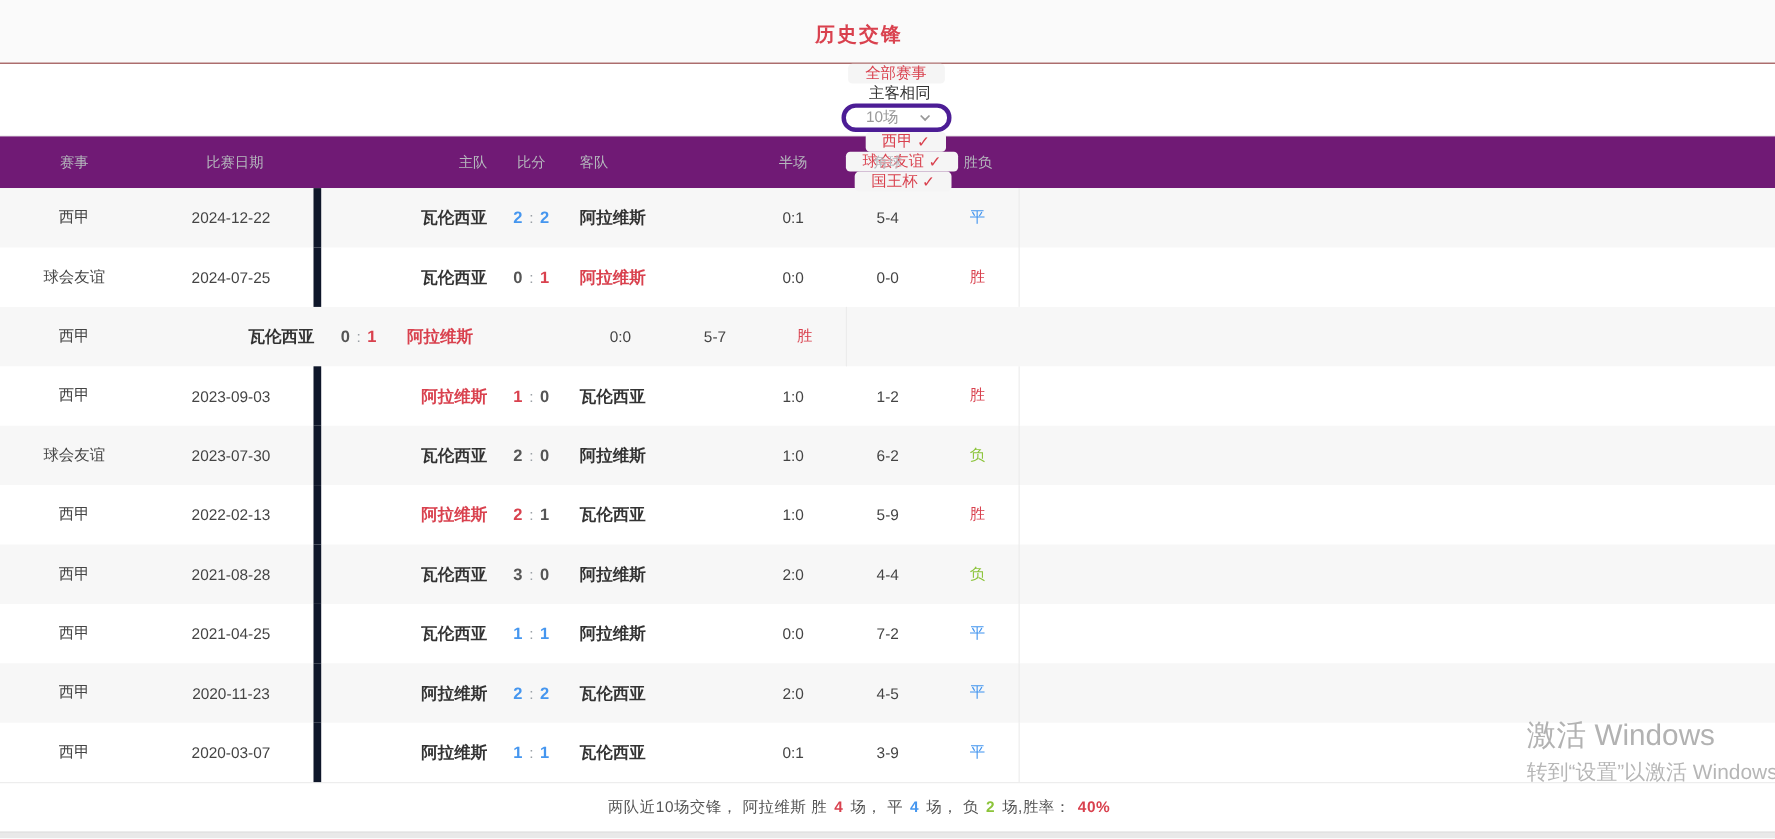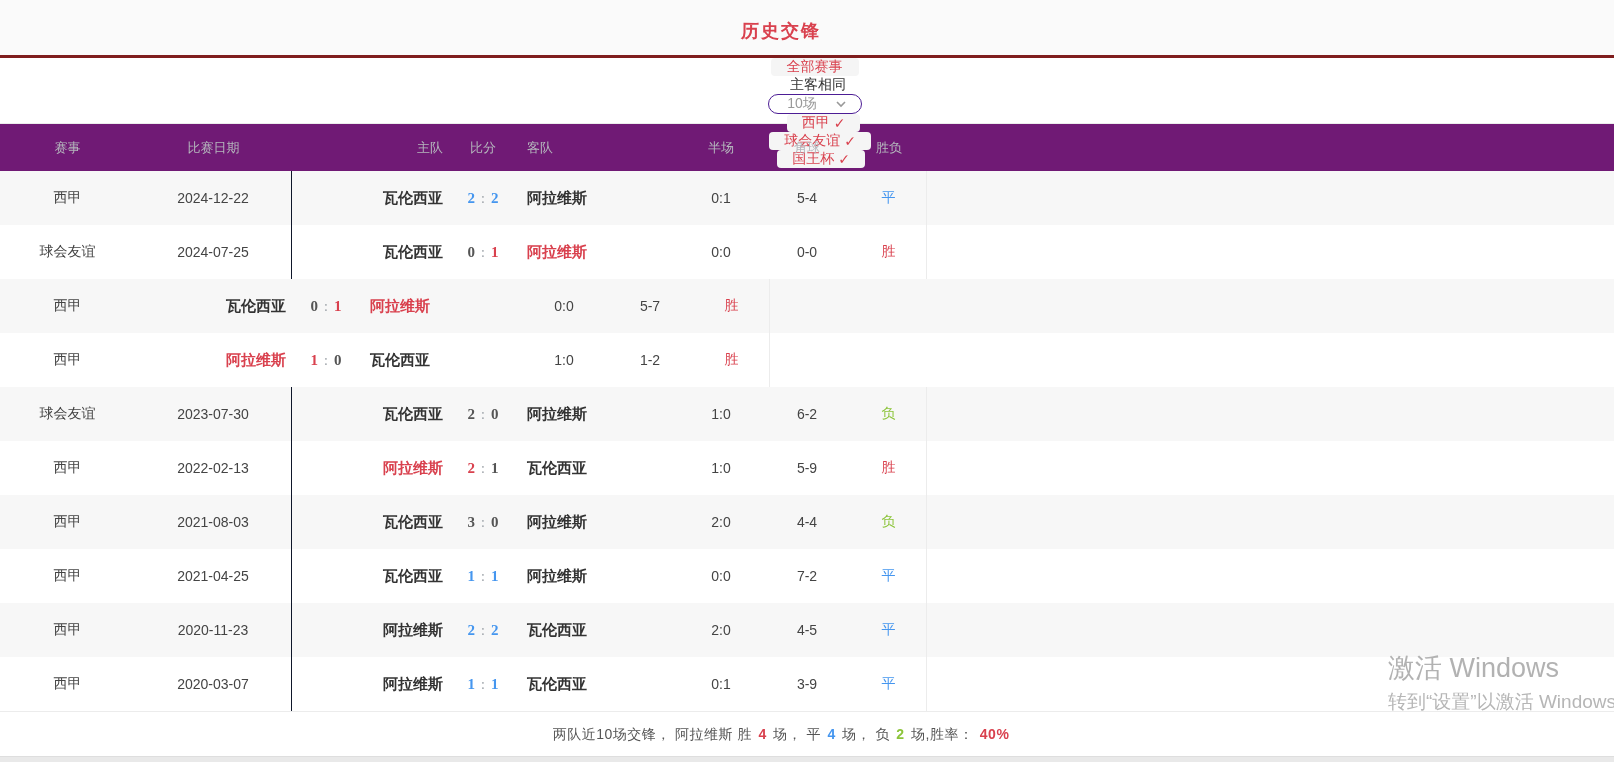--- a/index.html
+++ b/index.html
@@ -1,53 +1,53 @@
 <!DOCTYPE html>
 <html><head>
 <meta charset="utf-8">
 <style>
   * { margin:0; padding:0; box-sizing:border-box; }
   html,body { width:1614px; height:763px; overflow:hidden; background:#fff;
     font-family:"Liberation Sans","DejaVu Sans",sans-serif; }
   .page { position:relative; width:1614px; height:763px; }
 
   
-  .titlebar { height:58px; background:#fafafa; border-bottom:3px solid #7f1d1d; }
+  .titlebar { height:58px; background:#fafafa; border-bottom:1px solid #7f1d1d; }
   .center-wrap { width:1562px; text-align:center; }
   .page-title { display:inline-block; padding-top:19px; font-size:18px; font-weight:700;
     letter-spacing:2px; color:#d9414e; }
 
   
   .filterbar { height:66px; background:#fff; border-bottom:1px solid #ececec;
     display:flex; align-items:center;flex-direction:column; }
   .btn-all { margin-left:15px; height:38px; padding:0 16px; background:#f5f5f5;
     border:none; border-radius:4px; color:#d9414e; font-size:14px; cursor:pointer;
     font-family:inherit; }
   .lbl-homeaway { margin-left:22px; font-size:14px; color:#333; cursor:pointer; }
   .dd-count { margin-left:16px; height:37px; padding:0 14px 0 18px; background:#fff;
-    border:1px solid #4c1d95; border-radius:19px; display:flex; align-items:center;
+    border:4px solid #4c1d95; border-radius:19px; display:flex; align-items:center;
     gap:18px; color:#999; font-size:14px; cursor:pointer; font-family:inherit; }
   .chip { margin-left:0; height:38px; padding:0 15px; background:#f5f5f5; border:none;
     border-radius:4px; color:#d9414e; font-size:14px; cursor:pointer;
     display:flex; align-items:center; gap:4px; font-family:inherit; }
   .chip-1 { margin-left:33px; } .chip-2 { margin-left:26px; } .chip-3 { margin-left:28px;justify-content:center; }
   .check { font-size:14px; font-weight:700; }
 
   
   .thead { height:47px; display:flex; align-items:center; background:#701a75;
     font-size:13px; color:#b5b8bd; }
   .tr { height:54px; display:flex; align-items:center; font-size:14px; color:#444; }
   .tr.alt { background:#f7f7f7; }
   .td, .th { flex:none; }
   .col-league  { width:135px; text-align:center; }
-  .col-date    { width:157px; text-align:center; border-right:1px solid #0f172a;
+  .col-date    { width:157px; text-align:center; border-right:7px solid #0f172a;
                  align-self:stretch; display:flex; align-items:center; justify-content:center; }
   .thead .col-date { border-right:none; }
   .col-home    { width:155px; text-align:right; padding-right:4px; }
-  .col-score   { width:72px;  text-align:center;font-family:Liberation Serif, serif; }
+  .col-score   { width:72px;  text-align:center; }
   .col-away    { width:160px; text-align:left; padding-left:8px; }
   .col-half    { width:84px;  text-align:center; }
   .col-corner  { width:88px;  text-align:center; }
   .col-result  { width:76px;  text-align:center; border-right:1px solid #ececec;
                  align-self:stretch; display:flex; align-items:center; justify-content:center; }
   .thead .col-result { border-right:none; }
   .col-filler  { flex:1 1 auto; align-self:stretch; }
 
   .team { font-weight:700; color:#333; font-size:15px; }
   .team.hl { color:#d9414e; }
@@ -156,20 +156,21 @@
     </div>
     <div class="td col-away team hl">阿拉维斯</div>
     <div class="td col-half">0:0</div>
     <div class="td col-corner">5-7</div>
     <div class="td col-result c-red">胜</div>
     <div class="td col-filler"></div>
   </div>
 
   <div class="tr">
     <div class="td col-league">西甲</div>
+    <div class="td col-date">2023-09-03</div>
     <div class="td col-home team hl">阿拉维斯</div>
     <div class="td col-score">
       <span class="score-num s-h c-red">1</span><span class="colon">:</span><span class="score-num s-a c-dark">0</span>
     </div>
     <div class="td col-away team">瓦伦西亚</div>
     <div class="td col-half">1:0</div>
     <div class="td col-corner">1-2</div>
     <div class="td col-result c-red">胜</div>
     <div class="td col-filler"></div>
   </div>
@@ -197,21 +198,21 @@
     </div>
     <div class="td col-away team">瓦伦西亚</div>
     <div class="td col-half">1:0</div>
     <div class="td col-corner">5-9</div>
     <div class="td col-result c-red">胜</div>
     <div class="td col-filler"></div>
   </div>
 
   <div class="tr alt">
     <div class="td col-league">西甲</div>
-    <div class="td col-date">2021-08-03</div>
+    <div class="td col-date">2021-08-28</div>
     <div class="td col-home team">瓦伦西亚</div>
     <div class="td col-score">
       <span class="score-num s-h c-dark">3</span><span class="colon">:</span><span class="score-num s-a c-dark">0</span>
     </div>
     <div class="td col-away team">阿拉维斯</div>
     <div class="td col-half">2:0</div>
     <div class="td col-corner">4-4</div>
     <div class="td col-result c-green">负</div>
     <div class="td col-filler"></div>
   </div>

